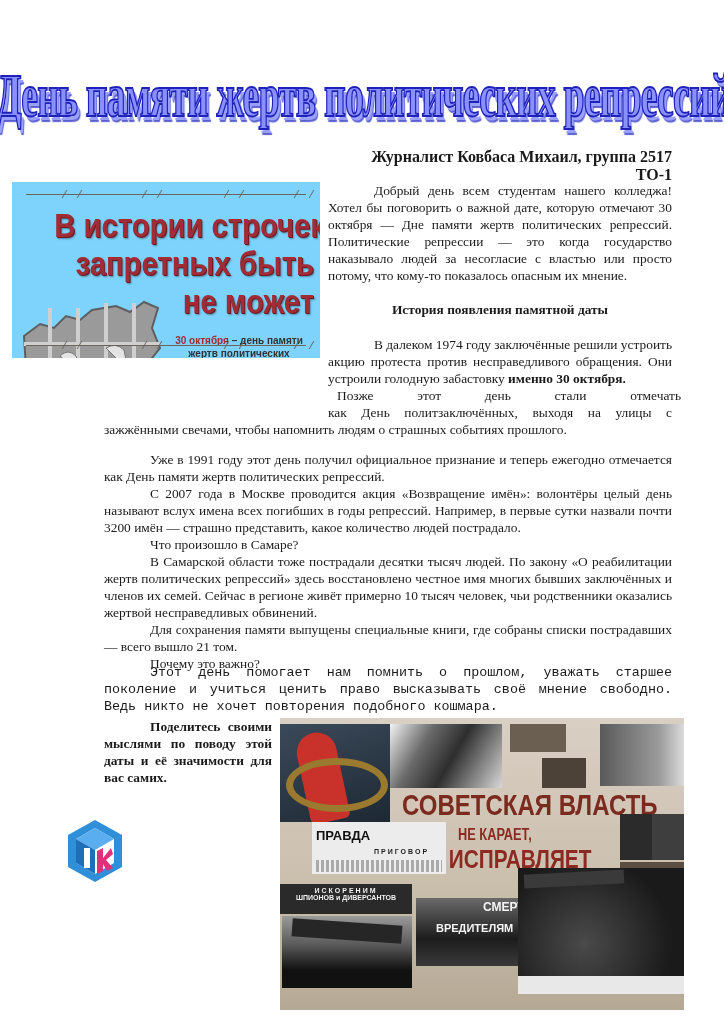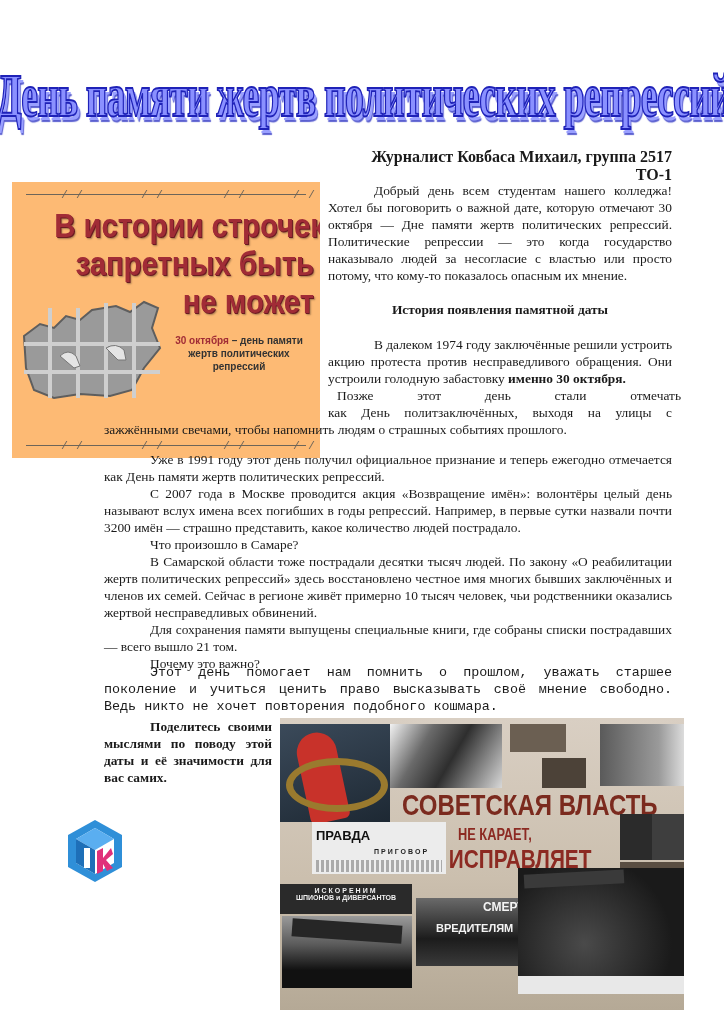--- a/index.html
+++ b/index.html
@@ -20,22 +20,22 @@
   .author {
     position: absolute; left: 340px; top: 148px; width: 332px;
     text-align: right; font-weight: bold; font-size: 16px;
   }
   .p { position: absolute; font-size: 13.4px; line-height: 17px; text-align: justify; }
   .ind { text-indent: 46px; }
   .center-bold { position: absolute; font-weight: bold; font-size: 13.4px; text-align: center; }
 
   
   .poster {
-    position: absolute; left: 12px; top: 182px; width: 308px; height: 276px;
-    background: #fdba74; overflow: hidden;
+    position: absolute; left: 12px; top: 182px; width: 308px; height: 176px;
+    background: #7dd3fc; overflow: hidden;
   }
   .wire { position: absolute; left: 14px; right: 14px; height: 1px; background: #6d6559; }
   .wire.top { top: 12px; } .wire.bot { bottom: 12px; }
   .barb { position: absolute; width: 14px; height: 8px; top: -4px;
           border-left: 1px solid #6d6559; border-right: 1px solid #6d6559;
           transform: skewX(-30deg); }
   .poster-headline {
     position: absolute; left: 0; right: 6px; top: 24px; text-align: right;
     font-family: "Liberation Sans", sans-serif; font-weight: bold;
     color: #a12c36; font-size: 34px; line-height: 38px;

